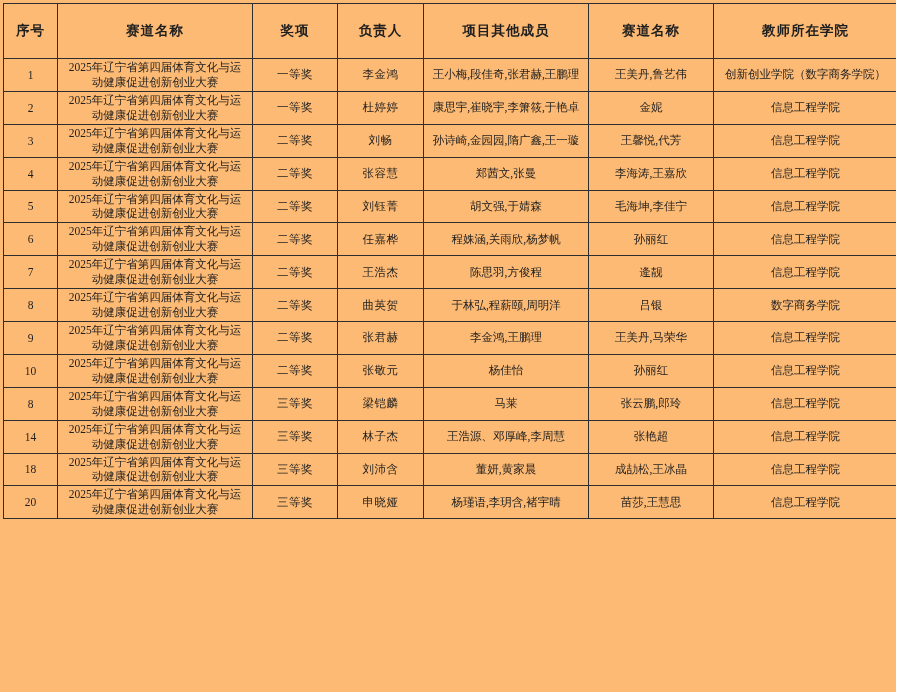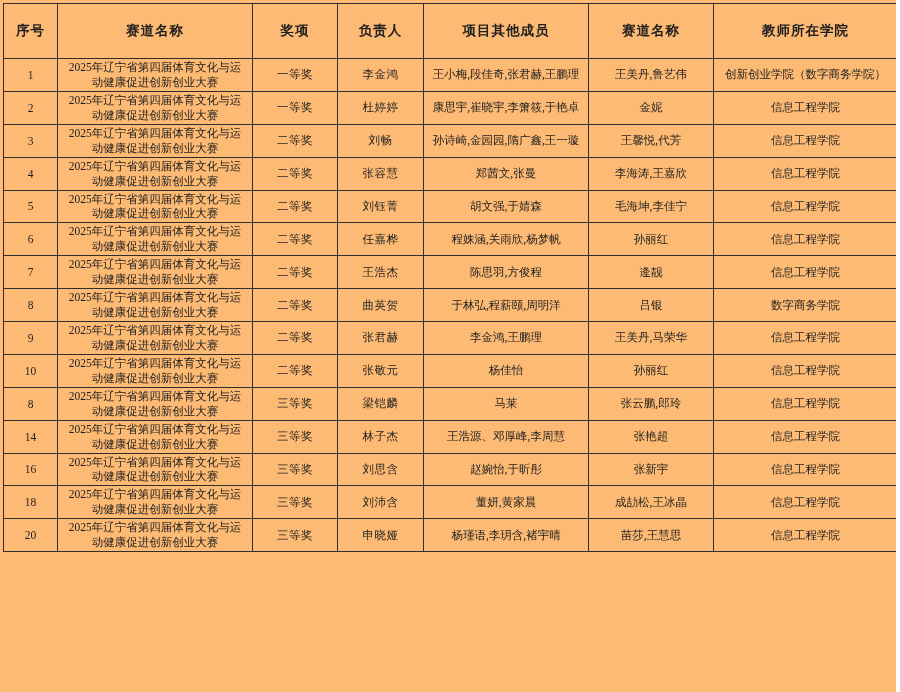--- a/index.html
+++ b/index.html
@@ -176,29 +176,20 @@
         <tr>
           <td class="c-no">14</td>
           <td class="c-track">2025年辽宁省第四届体育文化与运动健康促进创新创业大赛</td>
           <td class="c-award">三等奖</td>
           <td class="c-leader">林子杰</td>
           <td class="c-members">王浩源、邓厚峰,李周慧</td>
           <td class="c-teachers">张艳超</td>
           <td class="c-college">信息工程学院</td>
         </tr>
         <tr>
-          <td class="c-no">16</td>
-          <td class="c-track">2025年辽宁省第四届体育文化与运动健康促进创新创业大赛</td>
-          <td class="c-award">三等奖</td>
-          <td class="c-leader">刘思含</td>
-          <td class="c-members">赵婉怡,于昕彤</td>
-          <td class="c-teachers">张新宇</td>
-          <td class="c-college">信息工程学院</td>
-        </tr>
-        <tr>
           <td class="c-no">18</td>
           <td class="c-track">2025年辽宁省第四届体育文化与运动健康促进创新创业大赛</td>
           <td class="c-award">三等奖</td>
           <td class="c-leader">刘沛含</td>
           <td class="c-members">董妍,黄家晨</td>
           <td class="c-teachers">成劼松,王冰晶</td>
           <td class="c-college">信息工程学院</td>
         </tr>
         <tr>
           <td class="c-no">20</td>

